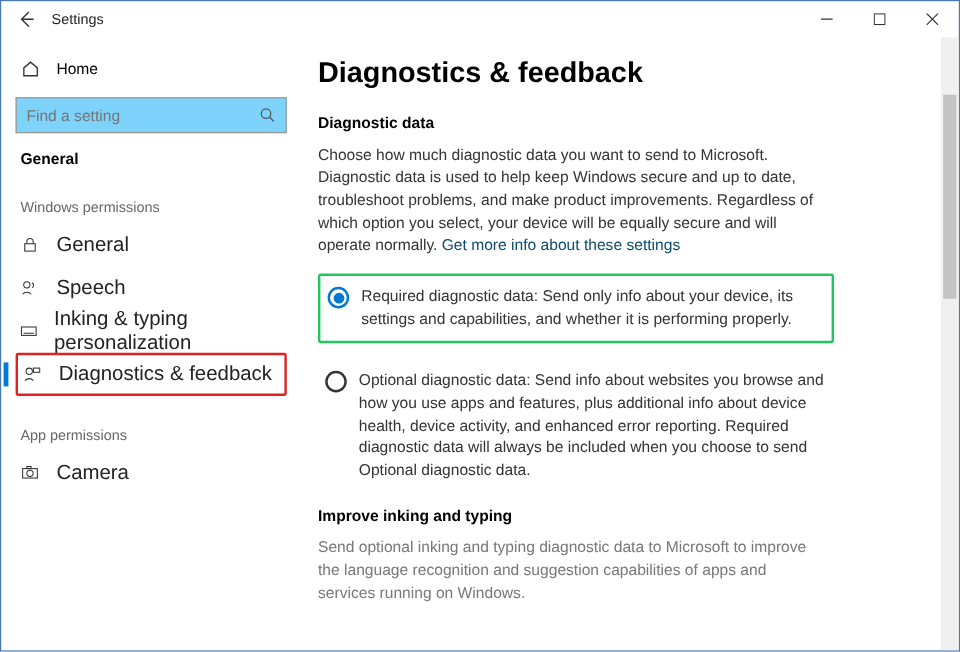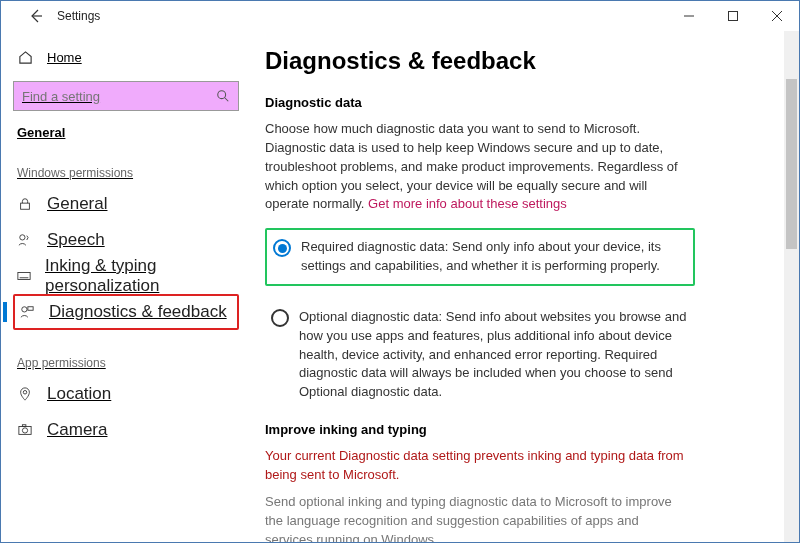--- a/index.html
+++ b/index.html
@@ -11,21 +11,21 @@
     width: 800px;
     height: 543px;
     overflow: hidden;
     border: 1px solid #4a79b0;
     position: relative;
   }
   .titlebar {
     height: 30px;
     display: flex;
     align-items: center;
-    padding-left: 20px;
+    padding-left: 6px;
   }
   .back-btn {
     width: 30px; height: 30px;
     display:flex;align-items:center;justify-content:center;
     font-size:15px;color:#333;
   }
   .title {
     padding-left: 6px;
     font-size: 12px;
     color:#222;
@@ -43,37 +43,36 @@
     font-size:11px;
     color:#333;
   }
   .layout {
     display:flex;
     height: calc(100% - 30px);
   }
   .sidebar {
     width: 250px;
     padding: 8px 12px 0 12px;
-    text-decoration: underline;
   }
   .home-row {
     display:flex;align-items:center;
     height:36px;
     gap:14px;
     padding-left:4px;
     font-size:13px;
   }
   .search-box {
     margin-top:6px;
     height:30px;
     border:1px solid #999;
     display:flex;align-items:center;
     padding:0 8px;
     color:#555;
-    background:#f0abfc;
+    background:#7dd3fc;
     justify-content:space-between;
   }
   .search-box input {
     border:none;outline:none;font-size:13px;color:#555;width:180px;
     background:transparent;
   }
   .section-hdr {
     font-weight:600;
     font-size:13px;
     margin-top:14px;
@@ -137,21 +136,21 @@
     font-weight:600;
     margin-bottom:10px;
     margin-top:4px;
   }
   .body-text {
     font-size:13px;
     color:#333;
     line-height:1.45;
     max-width:420px;
   }
-  .link { color:#be185d; }
+  .link { color:#0c4a6e; }
   .radio-block {
     display:flex;
     gap:10px;
     margin-top:14px;
     max-width:430px;
     padding:8px 6px;
     align-items:flex-start;
   }
   .radio-block.highlight {
     border:2px solid #22c55e;
@@ -265,29 +264,20 @@
             <path d="M1 14 a5 5 0 0 1 8 0" stroke="#333" fill="none"></path>
             <rect x="9" y="2" width="6" height="4" stroke="#333" fill="none"></rect>
           </svg>
       </span>
       <span>Diagnostics &amp; feedback</span>
     </div>
 
 
     <div class="group-label">App permissions</div>
 
-    <div class="nav-item">
-      <span class="nav-icon">
-        <svg width="14" height="14" viewBox="0 0 16 16">
-            <path d="M8 1 a5 5 0 0 1 5 5 c0 4 -5 9 -5 9 s-5 -5 -5 -9 a5 5 0 0 1 5 -5" stroke="#333" fill="none"></path>
-            <circle cx="8" cy="6" r="2" stroke="#333" fill="none"></circle>
-          </svg>
-      </span>
-      <span>Location</span>
-    </div>
 
     <div class="nav-item">
       <span class="nav-icon">
         <svg width="14" height="14" viewBox="0 0 16 16">
             <rect x="1" y="4" width="14" height="9" stroke="#333" fill="none"></rect>
             <circle cx="8" cy="8.5" r="3" stroke="#333" fill="none"></circle>
             <rect x="5" y="2" width="4" height="2" stroke="#333" fill="none"></rect>
           </svg>
       </span>
       <span>Camera</span>
@@ -306,20 +296,19 @@
       <div class="radio checked"></div>
       <div class="body-text">Required diagnostic data: Send only info about your device, its settings and capabilities, and whether it is performing properly.</div>
     </div>
 
     <div class="radio-block">
       <div class="radio"></div>
       <div class="body-text">Optional diagnostic data: Send info about websites you browse and how you use apps and features, plus additional info about device health, device activity, and enhanced error reporting. Required diagnostic data will always be included when you choose to send Optional diagnostic data.</div>
     </div>
 
     <h2 style="margin-top:12px">Improve inking and typing</h2>
-    <p class="warning">Your current Diagnostic data setting prevents inking and typing data from being sent to Microsoft.</p>
     <p class="muted">Send optional inking and typing diagnostic data to Microsoft to improve the language recognition and suggestion capabilities of apps and services running on Windows.</p>
 
     <div class="scrollbar">
       <div class="thumb"></div>
     </div>
   </div>
 </div>
 
 </body></html>

